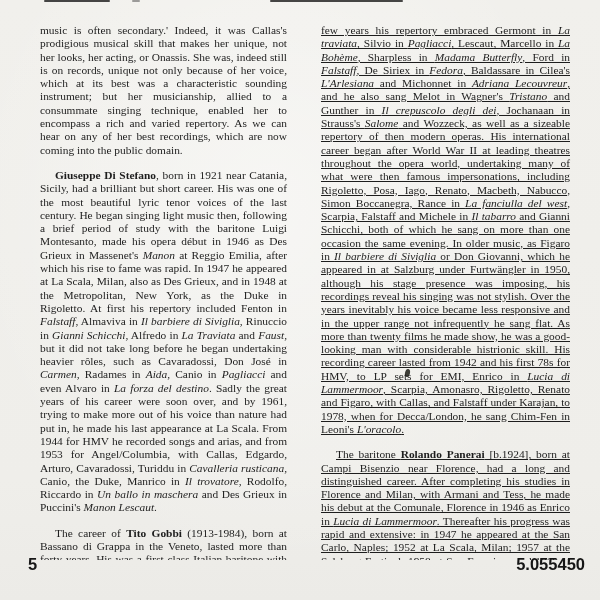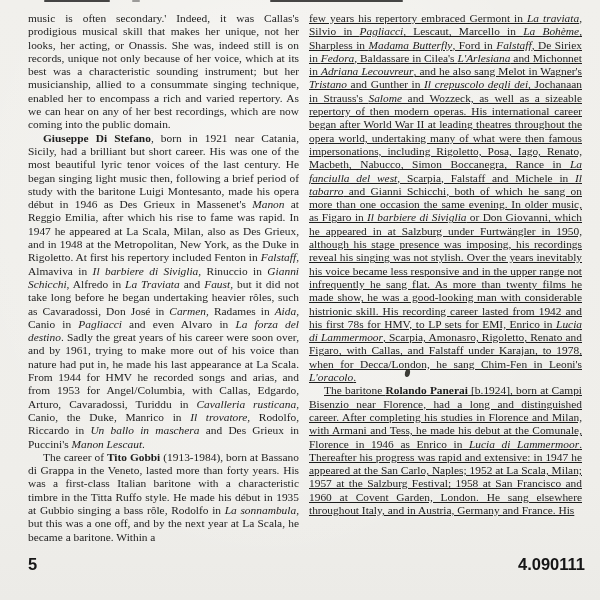--- a/index.html
+++ b/index.html
@@ -24,21 +24,21 @@
     position: absolute;
     top: 12px;
     height: 548px;
     overflow: hidden;
     text-align: justify;
     font-size: 11.4px;
     line-height: 13.3px;
   }
   .col-left  { left: 28px;  width: 271px; }
   .col-right { left: 309px; width: 273px; text-decoration: underline; }
-  p.para { margin: 0; padding: 0; }
+  p.para { margin: 12px; padding: 0; }
   p.para.indent { text-indent: 15px; }
   .b { font-weight: bold; }
   .i { font-style: italic; }
   .footer-num {
     position: absolute;
     top: 555px;
     font-family: "Liberation Sans", sans-serif;
     font-weight: bold;
     font-size: 16.5px;
     color: #161616;
@@ -82,14 +82,14 @@
       <p class="para indent"><span>The career of </span><span class="b">Tito Gobbi</span><span> (1913-1984), born at Bassano di Grappa in the Veneto, lasted more than forty years. His was a first-class Italian baritone with a characteristic timbre in the Titta Ruffo style. He made his début in 1935 at Gubbio singing a bass rôle, Rodolfo in </span><span class="i">La sonnambula</span><span>, but this was a one off, and by the next year at La Scala, he became a baritone. Within a</span></p>
     </div>
 
   <div class="col col-right">
       <p class="para"><span>few years his repertory embraced Germont in </span><span class="i">La traviata</span><span>, Silvio in </span><span class="i">Pagliacci</span><span>, Lescaut, Marcello in </span><span class="i">La Bohème</span><span>, Sharpless in </span><span class="i">Madama Butterfly</span><span>, Ford in </span><span class="i">Falstaff</span><span>, De Siriex in </span><span class="i">Fedora</span><span>, Baldassare in Cilea's </span><span class="i">L'Arlesiana</span><span> and Michonnet in </span><span class="i">Adriana Lecouvreur</span><span>, and he also sang Melot in Wagner's </span><span class="i">Tristano</span><span> and Gunther in </span><span class="i">Il crepuscolo degli dei</span><span>, Jochanaan in Strauss's </span><span class="i">Salome</span><span> and Wozzeck, as well as a sizeable repertory of then modern operas. His international career began after World War II at leading theatres throughout the opera world, undertaking many of what were then famous impersonations, including Rigoletto, Posa, Iago, Renato, Macbeth, Nabucco, Simon Boccanegra, Rance in </span><span class="i">La fanciulla del west</span><span>, Scarpia, Falstaff and Michele in </span><span class="i">Il tabarro</span><span> and Gianni Schicchi, both of which he sang on more than one occasion the same evening. In older music, as Figaro in </span><span class="i">Il barbiere di Siviglia</span><span> or Don Giovanni, which he appeared in at Salzburg under Furtwängler in 1950, although his stage presence was imposing, his recordings reveal his singing was not stylish. Over the years inevitably his voice became less responsive and in the upper range not infrequently he sang flat. As more than twenty films he made show, he was a good-looking man with considerable histrionic skill. His recording career lasted from 1942 and his first 78s for HMV, to LP sets for EMI, Enrico in </span><span class="i">Lucia di Lammermoor</span><span>, Scarpia, Amonasro, Rigoletto, Renato and Figaro, with Callas, and Falstaff under Karajan, to 1978, when for Decca/London, he sang Chim-Fen in Leoni's </span><span class="i">L'oracolo</span><span>.</span></p>
       <p class="para indent"><span>The baritone </span><span class="b">Rolando Panerai</span><span> [b.1924], born at Campi Bisenzio near Florence, had a long and distinguished career. After completing his studies in Florence and Milan, with Armani and Tess, he made his debut at the Comunale, Florence in 1946 as Enrico in </span><span class="i">Lucia di Lammermoor</span><span>. Thereafter his progress was rapid and extensive: in 1947 he appeared at the San Carlo, Naples; 1952 at La Scala, Milan; 1957 at the Salzburg Festival; 1958 at San Francisco and 1960 at Covent Garden, London. He sang elsewhere throughout Italy, and in Austria, Germany and France. His</span></p>
     </div>
 
   <div class="footer-num page-num">5</div>
 
-  <div class="footer-num catalog-num">4.090111</div>
+  <div class="footer-num catalog-num">5.055450</div>
 </div>
 
 </body></html>

